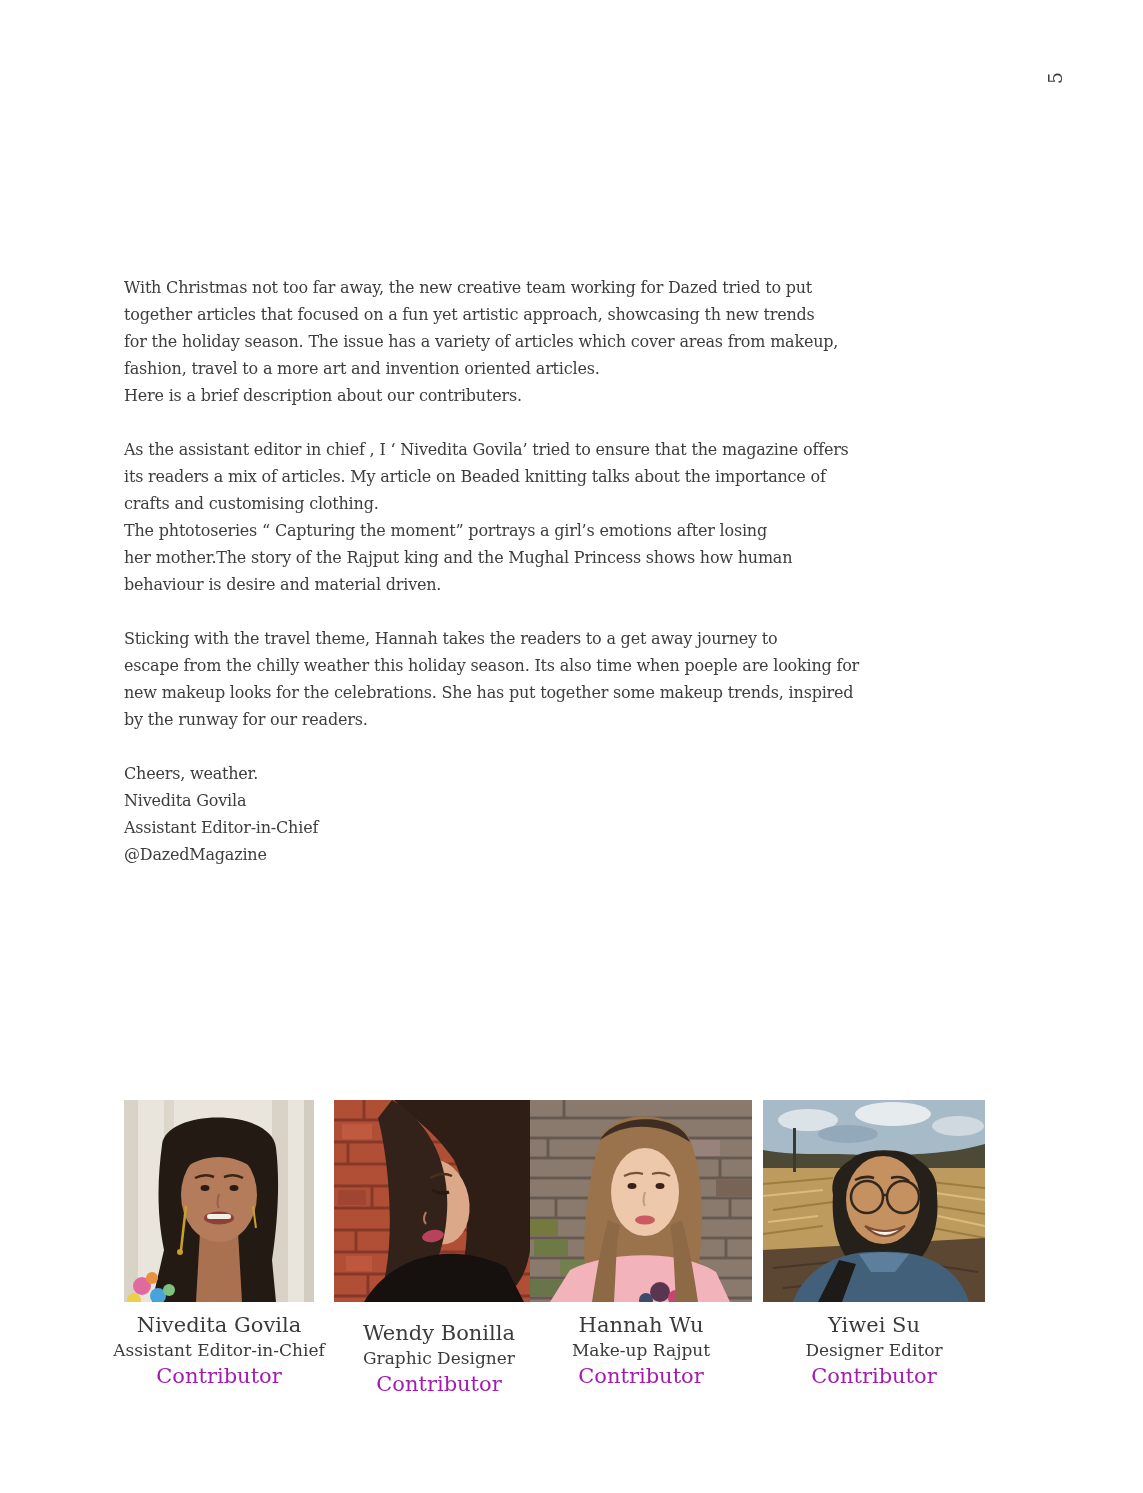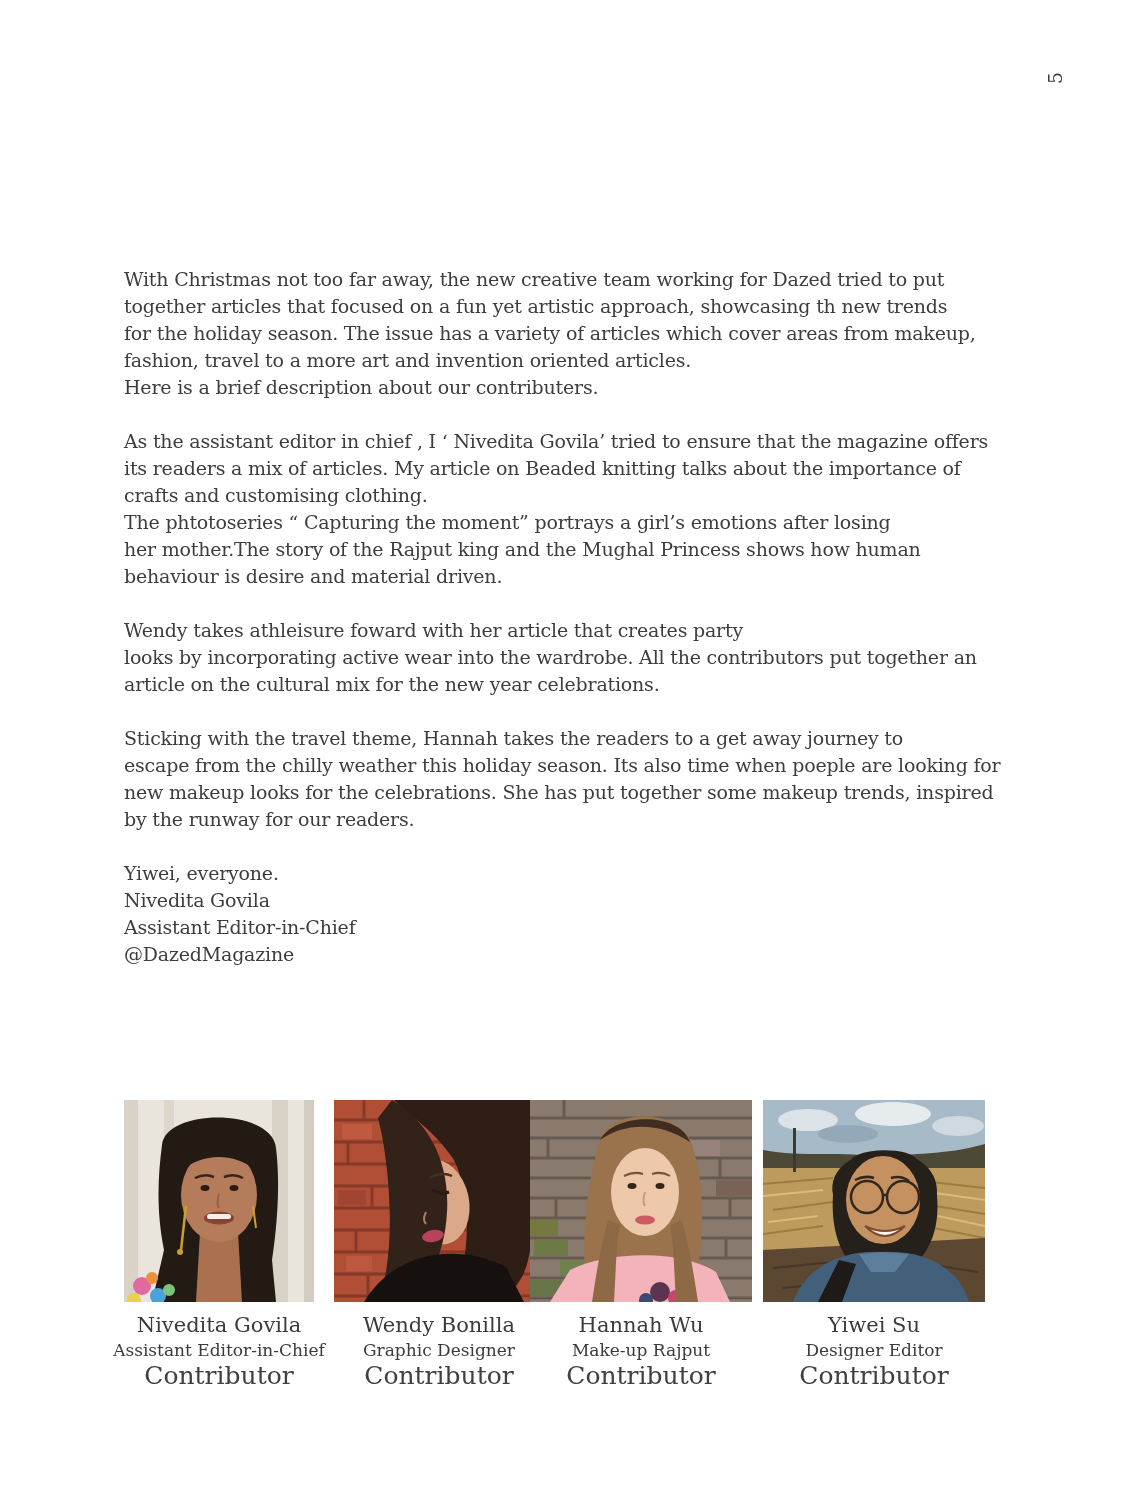--- a/index.html
+++ b/index.html
@@ -15,83 +15,80 @@
     position:absolute;
     left:1040px; top:63px;
     width:30px; height:30px;
     display:flex; align-items:center; justify-content:center;
     transform:rotate(-90deg);
     font-size:19px;
     color:#3d3d3d;
   }
   .letter {
     position:absolute;
-    left:124px; top:266px;
+    left:124px; top:274px;
     width:930px;
-    font-size:19px;
+    font-size:16px;
     line-height:27px;
     letter-spacing:-0.2px;
   }
   .para {
     margin:0 0 27px 0;
     white-space:pre-line;
   }
   .contributors {
     position:absolute;
     left:124px; top:1100px;
     display:flex;
     align-items:flex-start;
   }
   .contributor {
     margin:0;
     display:flex;
     flex-direction:column;
     align-items:center;
   }
   .contributor.c1 { width:190px; margin-right:39px; }
-  .contributor.c2 { width:172px; margin-right:17px; }
+  .contributor.c2 { width:172px; margin-right:17px;gap:8px; }
   .contributor.c3 { width:198px; margin-right:7px;justify-content:flex-end; }
   .contributor.c4 { width:254px; }
   .photo { display:block; height:202px; }
   .c1 .photo { width:190px; }
   .c2 .photo { width:211px; }
   .c3 .photo { width:222px; }
   .c4 .photo { width:222px; }
   figcaption { margin-top:9px; display:flex; flex-direction:column; align-items:center; }
   .c-name { font-size:21px; line-height:28px; white-space:nowrap; color:#3b3b3b; }
   .c-role { font-size:17px; line-height:23px; white-space:nowrap; color:#3b3b3b; }
-  .c-tag  { font-size:25px; line-height:28px; white-space:nowrap; color:#404040; }
+  .c-tag  { font-size:21px; line-height:28px; white-space:nowrap; color:#a21caf; }
 </style>
 </head>
 <body>
 
 <div class="page">
 
   <div class="page-number">5</div>
 
   <div class="letter">
     <p class="para">With Christmas not too far away, the new creative team working for Dazed tried to put
 together articles that focused on a fun yet artistic approach, showcasing th new trends
 for the holiday season. The issue has a variety of articles which cover areas from makeup,
 fashion, travel to a more art and invention oriented articles.
 Here is a brief description about our contributers.</p>
     <p class="para">As the assistant editor in chief , I ‘ Nivedita Govila’ tried to ensure that the magazine offers
 its readers a mix of articles. My article on Beaded knitting talks about the importance of
 crafts and customising clothing.
 The phtotoseries “ Capturing the moment” portrays a girl’s emotions after losing
 her mother.The story of the Rajput king and the Mughal Princess shows how human
 behaviour is desire and material driven.</p>
-    <p class="para">Wendy takes athleisure foward with her article that creates party
-looks by incorporating active wear into the wardrobe. All the contributors put together an
-article on the cultural mix for the new year celebrations.</p>
     <p class="para">Sticking with the travel theme, Hannah takes the readers to a get away journey to
 escape from the chilly weather this holiday season. Its also time when poeple are looking for
 new makeup looks for the celebrations. She has put together some makeup trends, inspired
 by the runway for our readers.</p>
-    <p class="para">Yiwei, everyone.
+    <p class="para">Cheers, weather.
 Nivedita Govila
 Assistant Editor-in-Chief
 @DazedMagazine</p>
   </div>
 
   <div class="contributors">
 
     <figure class="contributor c1">
       <svg class="photo" viewBox="0 0 190 202" role="img" aria-label="Portrait of Nivedita Govila, dark hair, cream striped curtain background">
         <rect width="190" height="202" fill="#eae5dc"></rect>

